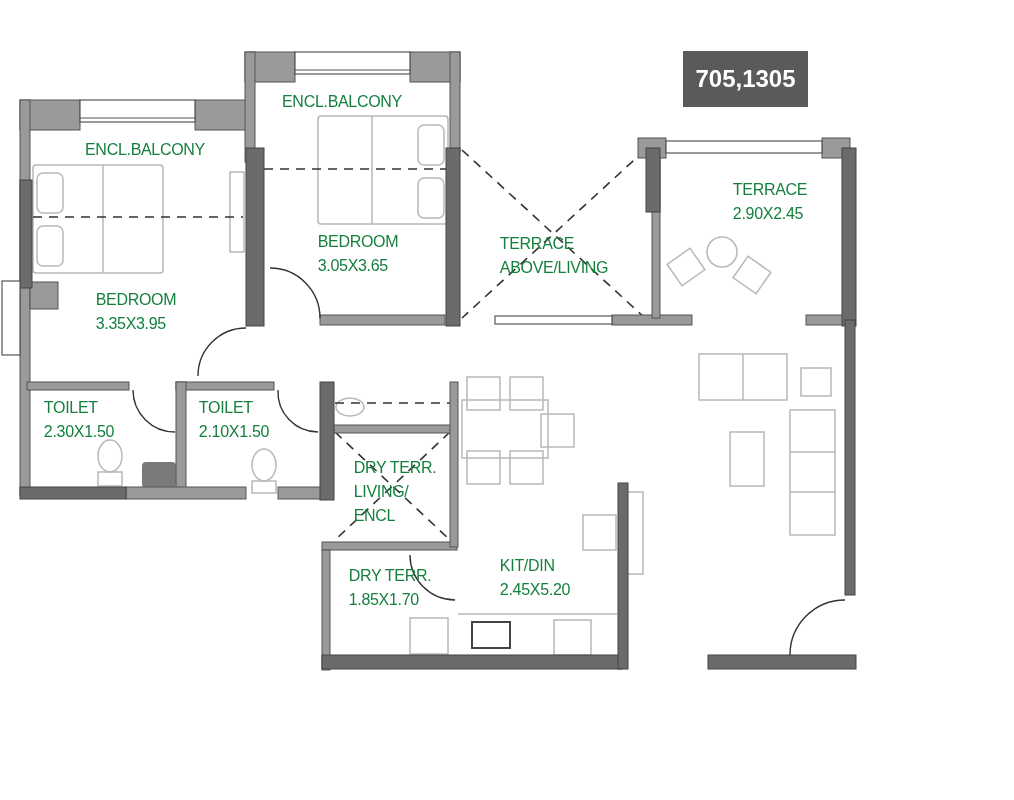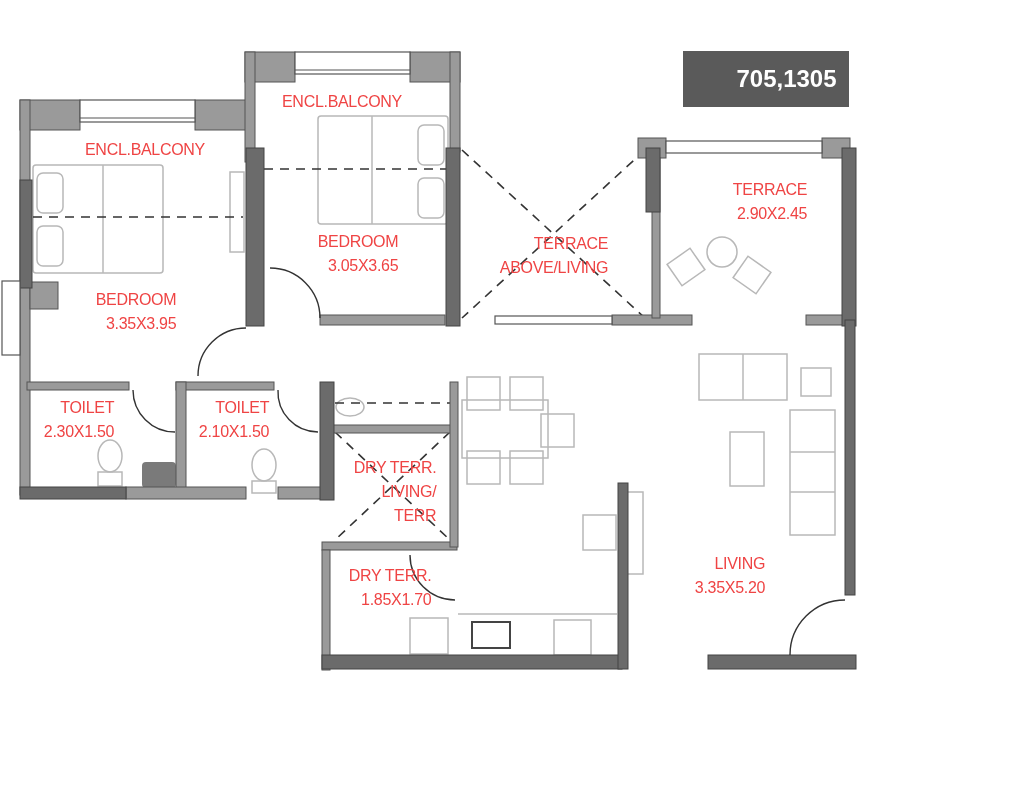--- a/index.html
+++ b/index.html
@@ -1,19 +1,19 @@
 <!DOCTYPE html>
 <html><head>
 <meta charset="utf-8">
 <style>
   html,body{margin:0;padding:0;background:#ffffff;}
   body{width:1014px;height:800px;position:relative;overflow:hidden;font-family:"Liberation Sans",sans-serif;}
   #plan{position:absolute;left:0;top:0;width:1014px;height:800px;}
-  .lbl{position:absolute;color:#ef4444;font-size:16px;text-align:right;line-height:24px;transform:translateX(-50%);white-space:nowrap;letter-spacing:-0.3px;}
-  .badge{position:absolute;left:683px;top:51px;width:125px;height:56px;background:#5a5a5a;color:#fff;font-weight:bold;font-size:24px;display:flex;align-items:center;justify-content:center;padding-left:41px;}
+  .lbl{position:absolute;color:#15803d;font-size:16px;text-align:left;line-height:24px;transform:translateX(-50%);white-space:nowrap;letter-spacing:-0.3px;}
+  .badge{position:absolute;left:683px;top:51px;width:125px;height:56px;background:#5a5a5a;color:#fff;font-weight:bold;font-size:24px;display:flex;align-items:center;justify-content:center;}
 </style>
 </head>
 <body>
 
 <div id="plan">
 <svg width="1014" height="800" viewBox="0 0 1014 800" xmlns="http://www.w3.org/2000/svg">
   <g fill="none" stroke="#b8b8b8" stroke-width="1.5">
 
     <rect x="33" y="165" width="130" height="108" rx="3"></rect>
     <line x1="103" y1="165" x2="103" y2="273"></line>
@@ -160,23 +160,23 @@
       <div>TOILET</div>
       <div>2.30X1.50</div>
     </div>
 <div class="lbl" style="left:234px;top:396px">
       <div>TOILET</div>
       <div>2.10X1.50</div>
     </div>
 <div class="lbl" style="left:395px;top:456px">
       <div>DRY TERR.</div>
       <div>LIVING/</div>
-      <div>TERR</div>
+      <div>ENCL</div>
     </div>
 <div class="lbl" style="left:390px;top:564px">
       <div>DRY TERR.</div>
       <div>1.85X1.70</div>
     </div>
-<div class="lbl" style="left:730px;top:552px">
-      <div>LIVING</div>
-      <div>3.35X5.20</div>
+<div class="lbl" style="left:535px;top:554px">
+      <div>KIT/DIN</div>
+      <div>2.45X5.20</div>
     </div>
 </div>
 
 </body></html>

